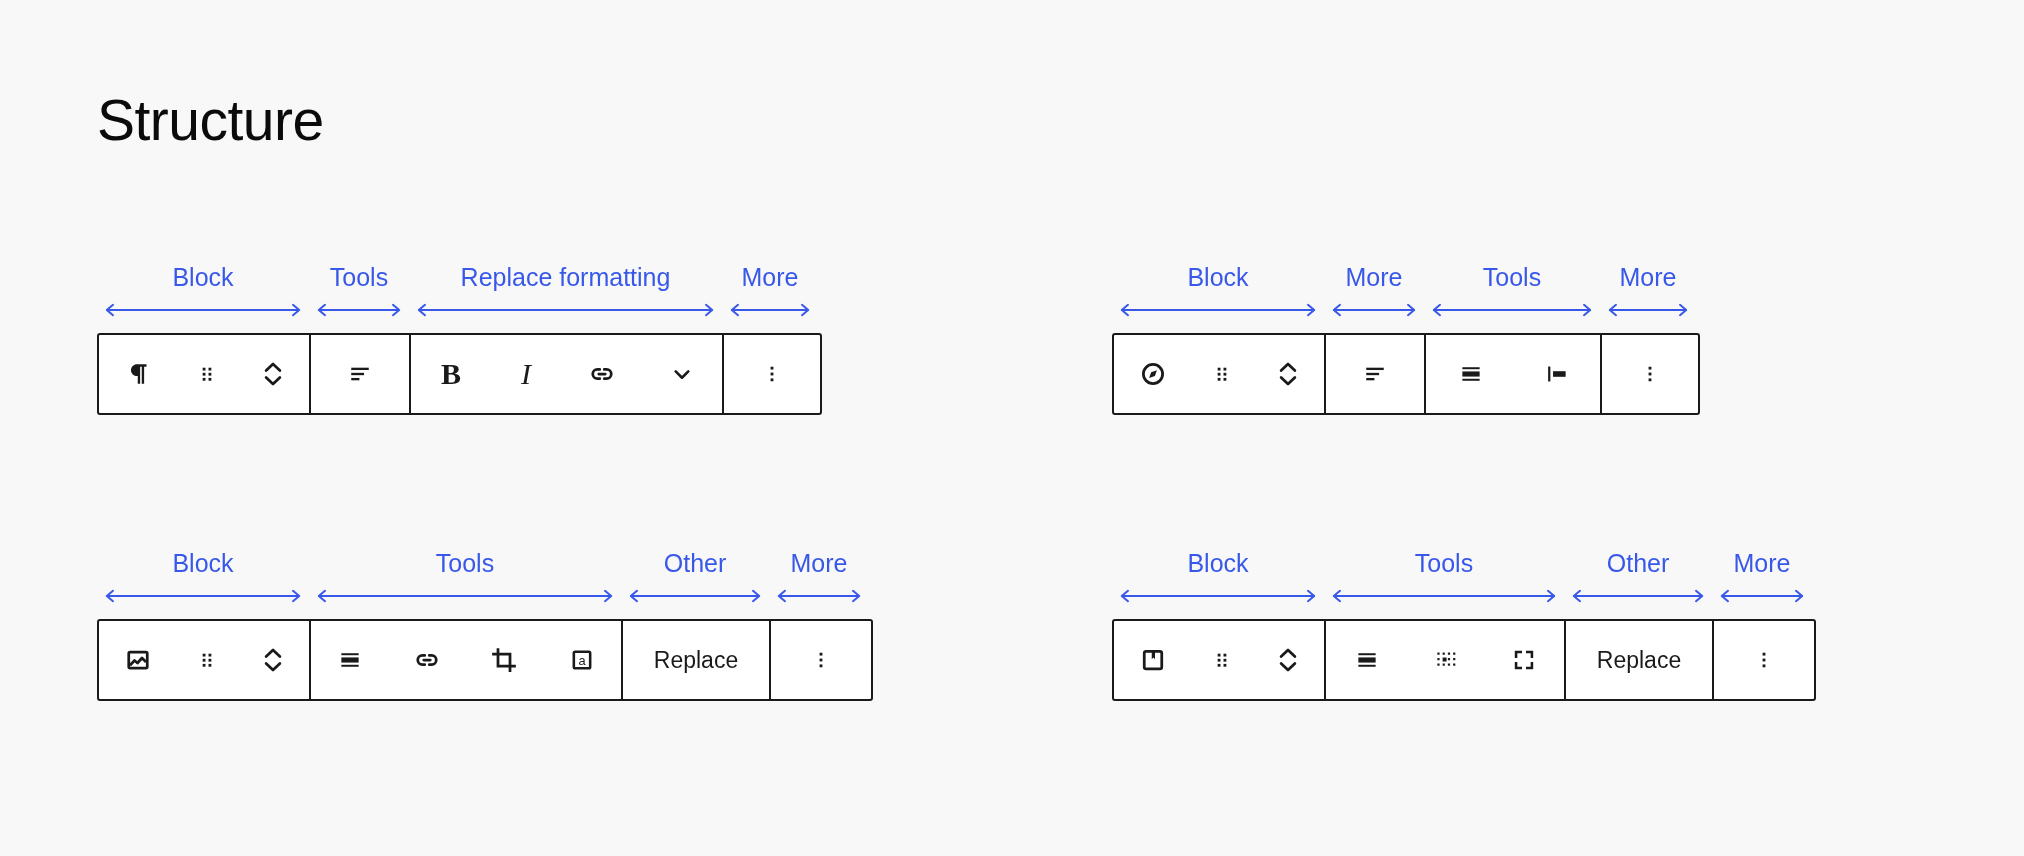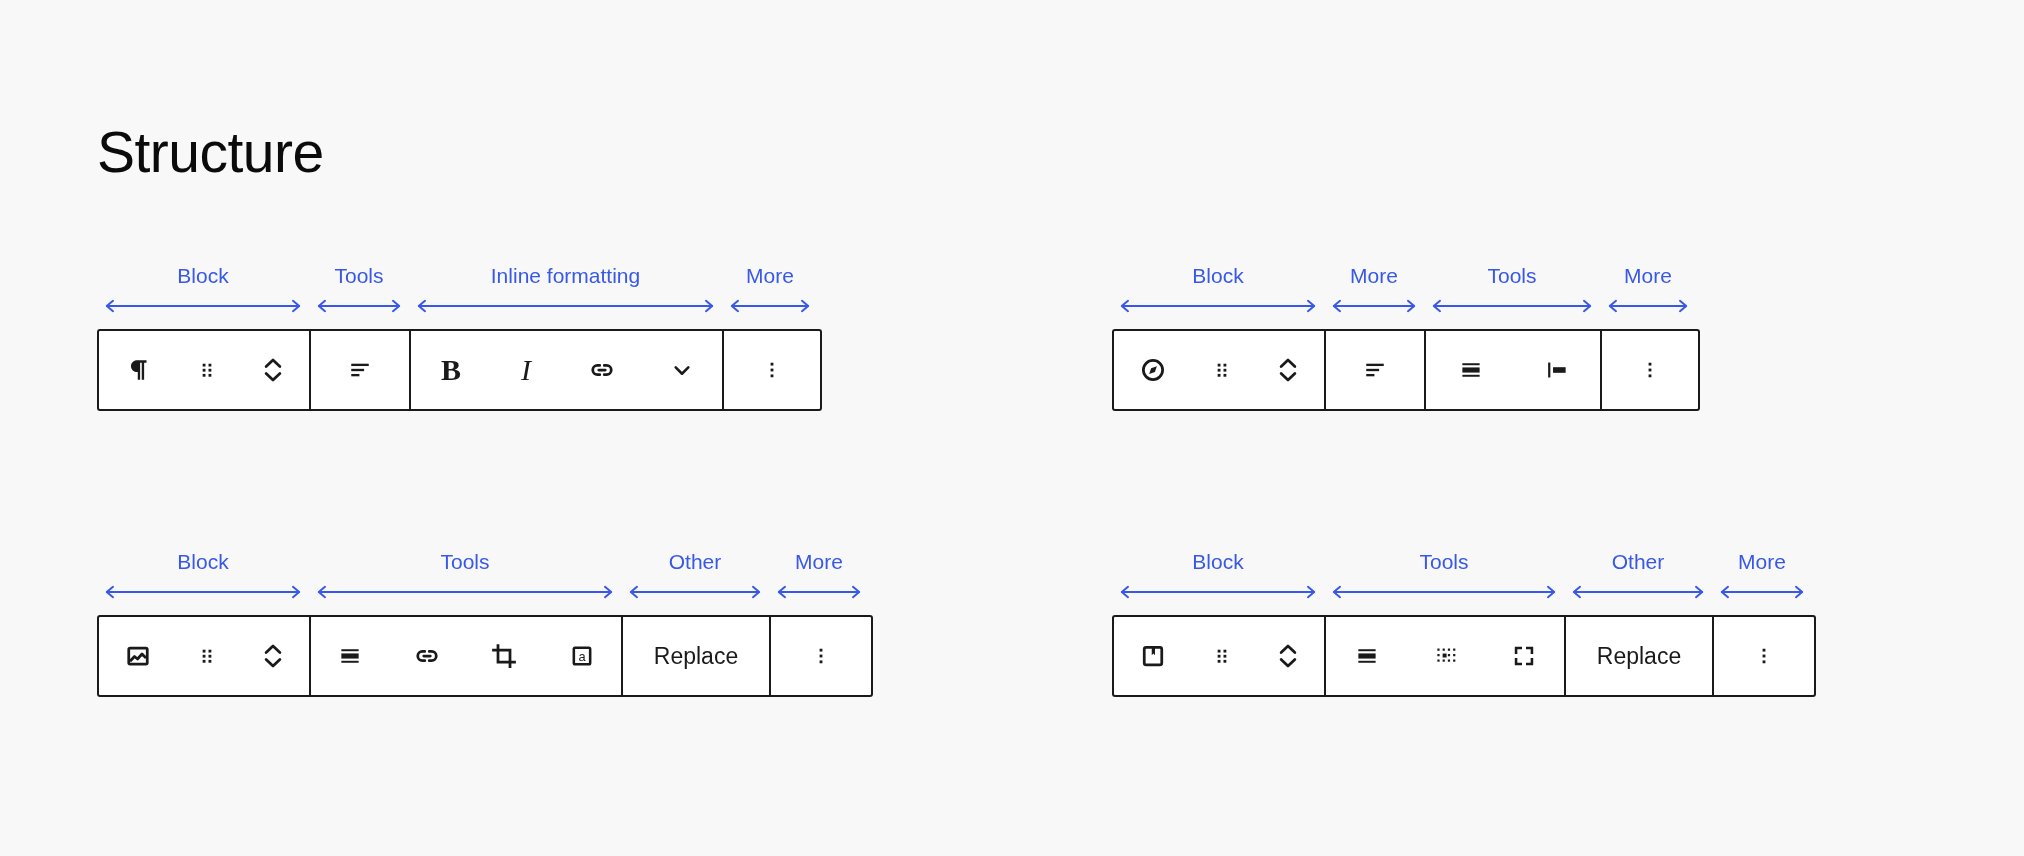--- a/index.html
+++ b/index.html
@@ -14,32 +14,31 @@
   #page { position: relative; width: 2024px; height: 856px; overflow: hidden; }
 
   .page-title {
     position: absolute;
     left: 97px; top: 92px;
     font-size: 57px;
     font-weight: 400;
     color: #0b0b0b;
     letter-spacing: -0.5px;
     line-height: 1;
-    margin-top: 32px;
   }
 
   
   .group { position: absolute; }
 
   
   .annots { display: flex; align-items: flex-end; }
   .annot { display: flex; flex-direction: column; align-items: center; }
   .annot-label {
     color: #3858e9;
-    font-size: 21px;
+    font-size: 25px;
     line-height: 1;
     margin-bottom: 13px;
     white-space: nowrap;
   }
   .annot-arrow { height: 14px; display: block; }
 
   
   .toolbar {
     display: flex;
     border: 2px solid #1a1a1a;
@@ -98,21 +97,21 @@
             <div class="annot-label">Tools</div>
             <div>
               <svg class="annot-arrow" width="84" height="14" viewBox="0 0 84 14">
                 <line x1="1.5" y1="7" x2="82.5" y2="7" stroke="#3858e9" stroke-width="2"></line>
                 <polyline points="8,1.8 1.8,7 8,12.2" fill="none" stroke="#3858e9" stroke-width="2" stroke-linecap="round" stroke-linejoin="round"></polyline>
                 <polyline points="76,1.8 82.2,7 76,12.2" fill="none" stroke="#3858e9" stroke-width="2" stroke-linecap="round" stroke-linejoin="round"></polyline>
               </svg>
             </div>
           </div>
           <div class="annot" style="width:313px">
-            <div class="annot-label">Inline formatting</div>
+            <div class="annot-label">Replace formatting</div>
             <div>
               <svg class="annot-arrow" width="297" height="14" viewBox="0 0 297 14">
                 <line x1="1.5" y1="7" x2="295.5" y2="7" stroke="#3858e9" stroke-width="2"></line>
                 <polyline points="8,1.8 1.8,7 8,12.2" fill="none" stroke="#3858e9" stroke-width="2" stroke-linecap="round" stroke-linejoin="round"></polyline>
                 <polyline points="289,1.8 295.2,7 289,12.2" fill="none" stroke="#3858e9" stroke-width="2" stroke-linecap="round" stroke-linejoin="round"></polyline>
               </svg>
             </div>
           </div>
           <div class="annot" style="width:96px">
             <div class="annot-label">More</div>

